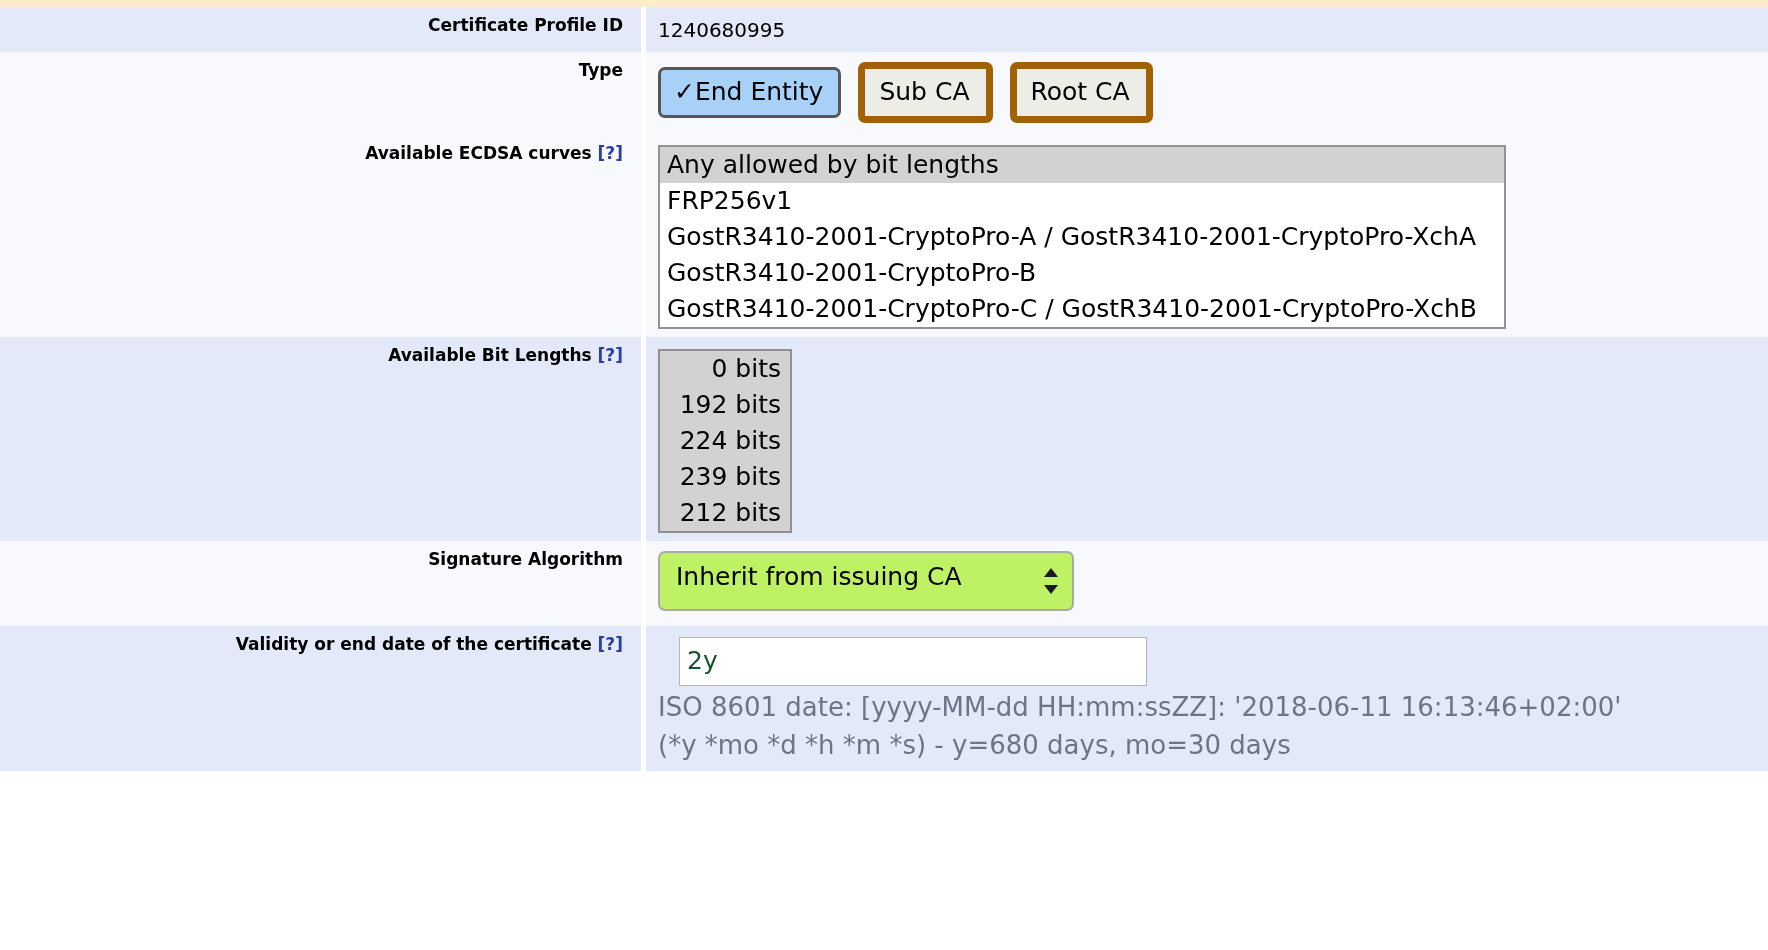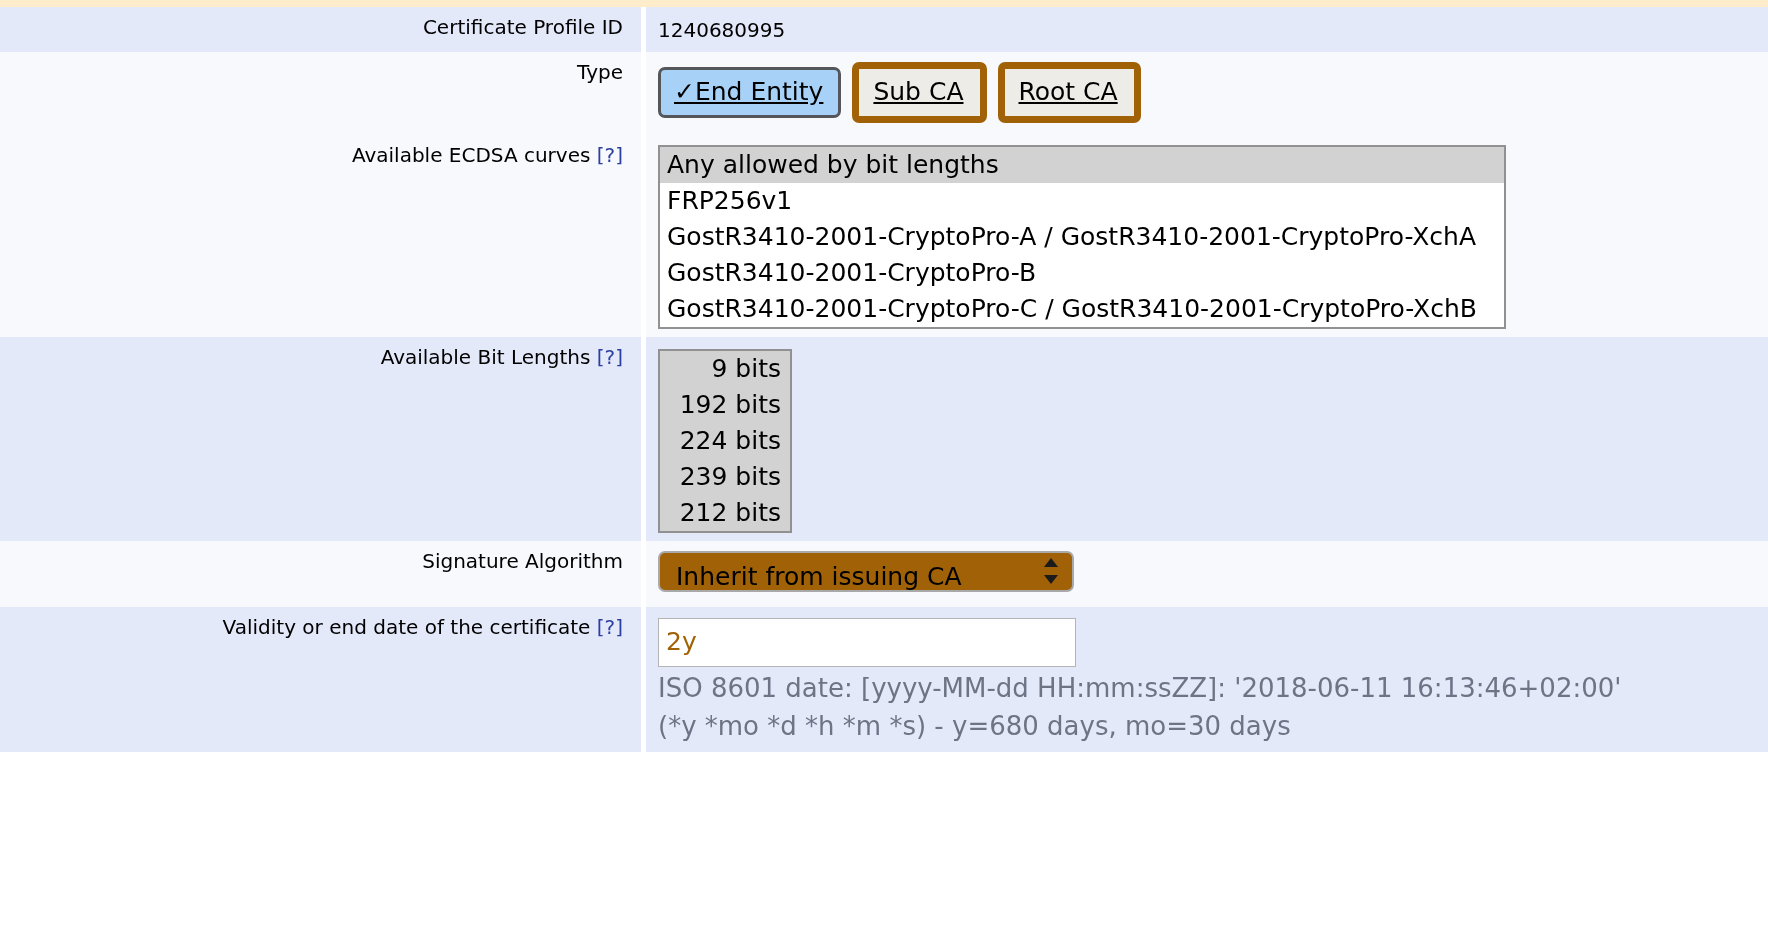--- a/index.html
+++ b/index.html
@@ -38,23 +38,24 @@
   .form-table tr { vertical-align: top; }
 
   .row-alt  { background: #e4e9fa; }
   .row-base { background: #f7f9fd; }
 
   td.label-cell {
     width: 623px;
     text-align: right;
     padding: 8px 18px 8px 0;
     white-space: nowrap;
-    font-size: 20px;
+    font-size: 17px;
     line-height: 1.25;
     border-right: 5px solid #ffffff;
+    font-weight: bold;
   }
   td.value-cell {
     padding: 8px 0 8px 12px;
     line-height: 1.25;
   }
 
   .help-link {
     color: #2b3fa0;
     text-decoration: none;
     cursor: pointer;
@@ -62,24 +63,23 @@
 
   .plain-value {
     font-size: 20px;
     padding-top: 1px;
     display: inline-block;
   }
 
   
   .btn-group {
     display: flex;
-    gap: 11px;
+    gap: 17px;
     align-items: center;
     padding: 2px 0 4px 0;
-    text-decoration: underline;
   }
   .seg-btn {
     font-family: "DejaVu Sans", "Liberation Sans", sans-serif;
     font-size: 25px;
     line-height: 1;
     padding: 10px 16px 12px 14px;
     border-radius: 7px;
     border: 7px solid #a16207;
     background: #eeece6;
     color: #000;
@@ -130,24 +130,24 @@
   .listbox.bits .opt { padding-right: 9px; }
 
   
   .select-box {
     position: relative;
     display: inline-block;
     width: 416px;
     box-sizing: border-box;
     border: 2px solid #a9a9a9;
     border-radius: 7px;
-    background: #a16207;
+    background: #bef264;
     font-size: 25px;
     line-height: 1;
-    padding: 11px 44px 1px 16px;
+    padding: 11px 44px 20px 16px;
     cursor: pointer;
     margin-top: 2px;
     white-space: nowrap;
     overflow: hidden;
   }
   .select-arrows {
     position: absolute;
     right: 14px;
     top: 50%;
     transform: translateY(-50%);
@@ -160,30 +160,31 @@
     left: 0;
     width: 0; height: 0;
     border-left: 7px solid transparent;
     border-right: 7px solid transparent;
   }
   .select-arrows .up { top: 2px;  border-bottom: 9px solid #1b1b1b; }
   .select-arrows .dn { bottom: 2px; border-top: 9px solid #1b1b1b; }
 
   
   .text-input {
-    width: 418px;
+    width: 468px;
     box-sizing: border-box;
     border: 1px solid #b4b4b4;
     background: #ffffff;
     font-family: "DejaVu Sans", "Liberation Sans", sans-serif;
     font-size: 25px;
-    color: #a16207;
+    color: #14532d;
     padding: 8px 6px 10px 7px;
     margin-top: 3px;
     outline: none;
+    margin-left: 21px;
   }
 
   .hint {
     color: #6c7486;
     font-size: 26px;
     line-height: 1.33;
     padding-top: 4px;
     white-space: nowrap;
   }
 </style>
@@ -236,21 +237,21 @@
       </td>
     </tr>
 
     <tr class="row-alt">
       <td class="label-cell">
         <span>Available Bit Lengths</span>
         <span class="help-link">[?]</span>
       </td>
       <td class="value-cell">
         <div class="listbox bits">
-          <div class="opt sel">9 bits</div>
+          <div class="opt sel">0 bits</div>
           <div class="opt sel">192 bits</div>
           <div class="opt sel">224 bits</div>
           <div class="opt sel">239 bits</div>
           <div class="opt sel">212 bits</div>
         </div>
       </td>
     </tr>
 
     <tr class="row-base">
       <td class="label-cell">

